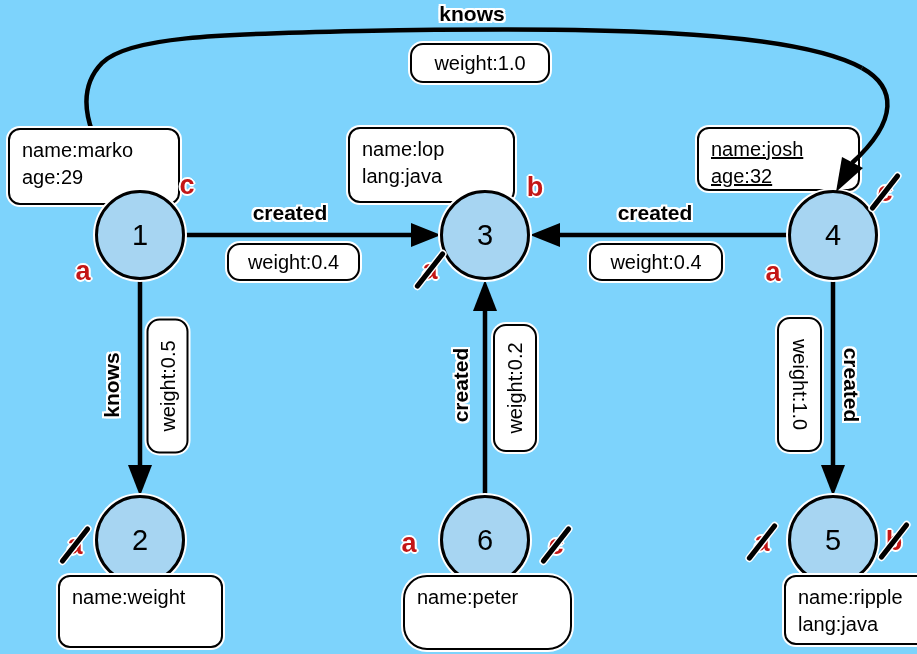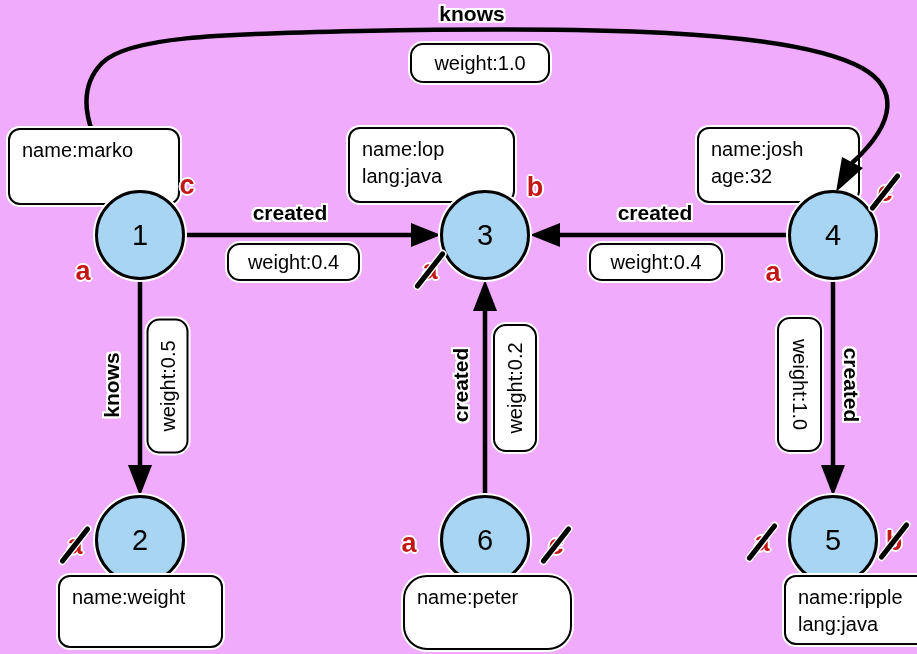--- a/index.html
+++ b/index.html
@@ -1,17 +1,17 @@
 <!DOCTYPE html>
 <html><head>
 <meta charset="utf-8">
 <style>
   html,body{margin:0;padding:0;background:#fff;}
   #canvas{
-    position:relative;width:917px;height:654px;background:#f0abfc;overflow:hidden;
+    position:relative;width:917px;height:654px;background:#7dd3fc;overflow:hidden;
     font-family:"Liberation Sans", sans-serif;color:#000;
   }
   svg{position:absolute;left:0;top:0;pointer-events:none;}
   #edge-layer{z-index:1;}
   #arrow-top-layer{z-index:5;}
   .pbox{
     position:absolute;z-index:2;background:#fff;border:2.5px solid #000;border-radius:12px;
     box-shadow:0 0 0 2px #fff;font-size:20px;line-height:27px;padding:7px 0 0 12px;
     box-sizing:border-box;
   }
@@ -69,26 +69,27 @@
     </g>
   </svg>
 
   <div class="elabel" style="left:417px;top:2px;width:110px;">knows</div>
   <div class="wbox" style="left:410px;top:43px;width:140px;height:40px;">
     <span>weight:1.0</span>
   </div>
 
   <div class="pbox" style="left:8px;top:128px;width:172px;height:77px;">
     <div>name:marko</div>
+    <div>age:29</div>
   </div>
   <div class="pbox" style="left:348px;top:127px;width:167px;height:76px;">
     <div>name:lop</div>
     <div>lang:java</div>
   </div>
-  <div class="pbox" style="left:697px;top:127px;width:163px;height:76px;">
+  <div class="pbox" style="left:697px;top:127px;width:163px;height:64px;text-decoration:underline;">
     <div>name:josh</div>
     <div>age:32</div>
   </div>
 
   <div class="elabel" style="left:240px;top:201px;width:100px;">created</div>
   <div class="wbox" style="left:227px;top:243px;width:133px;height:38px;">
     <span>weight:0.4</span>
   </div>
   <div class="elabel" style="left:605px;top:201px;width:100px;">created</div>
   <div class="wbox" style="left:589px;top:243px;width:134px;height:38px;">

